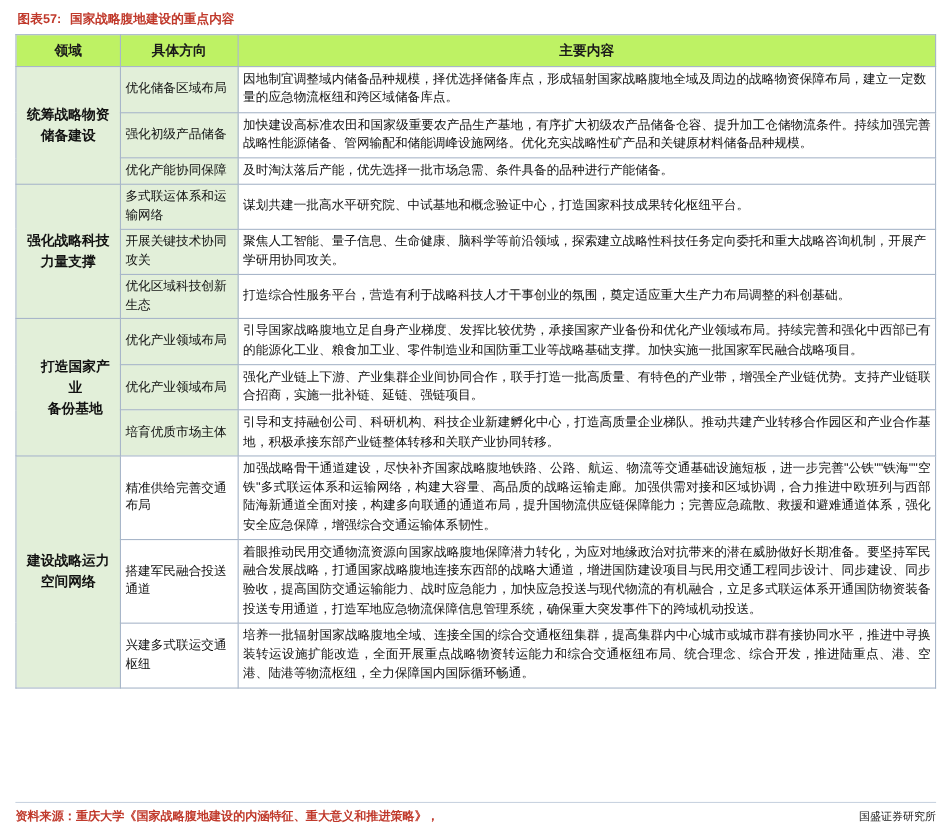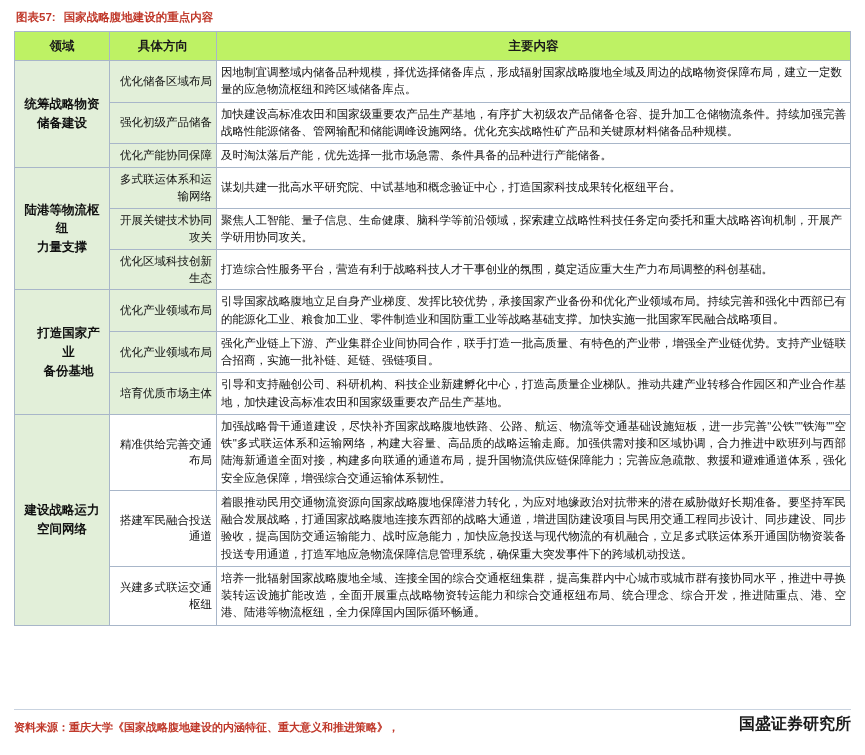--- a/index.html
+++ b/index.html
@@ -56,54 +56,54 @@
   td.col-domain{
     width:86px;
     text-align:center;
     font-weight:bold;
     font-size:12.5px;
     line-height:1.5;
     color:#111;
   }
   td.col-dir{
     width:98px;
-    text-align:right;
+    text-align:left;
     font-size:11.5px;
     line-height:1.45;
     color:#111;
   }
   td.col-content{
     font-size:11.5px;
     line-height:1.5;
     text-align:justify;
     text-justify:inter-ideograph;
     color:#111;
   }
   td.col-content.center{ text-align:left; }
 
   
   .shade-green{ background:#e2efd9; }
 
   
   .footer{
     position:absolute;
-    left:14px;right:14px;bottom:20px;
+    left:14px;right:14px;bottom:6px;
     display:flex;align-items:flex-end;justify-content:space-between;
     border-top:1px solid #c9d3e0;
     padding-top:4px;
   }
   .src{
     color:#c0392b;
     font-weight:bold;
     font-size:11px;
   }
   .brand{
     color:#1a1a1a;
-    font-size:16px;
-    font-weight:bold;
+    font-size:10px;
+    font-weight:normal;
     white-space:nowrap;
   }
 </style>
 </head>
 <body>
 
 <div class="page">
 
   <div class="title-row">
     <span class="title-tag">图表57:</span>
@@ -129,21 +129,21 @@
       <tr>
         <td class="col-dir shade-green">强化初级产品储备</td>
         <td class="col-content">加快建设高标准农田和国家级重要农产品生产基地，有序扩大初级农产品储备仓容、提升加工仓储物流条件。持续加强完善战略性能源储备、管网输配和储能调峰设施网络。优化充实战略性矿产品和关键原材料储备品种规模。</td>
       </tr>
       <tr>
         <td class="col-dir shade-green">优化产能协同保障</td>
         <td class="col-content center">及时淘汰落后产能，优先选择一批市场急需、条件具备的品种进行产能储备。</td>
       </tr>
 
       <tr>
-        <td class="col-domain shade-green" rowspan="3" style="white-space:pre-line;">陆港等物流枢纽
+        <td class="col-domain shade-green" rowspan="3" style="white-space:pre-line;">强化战略科技
 力量支撑</td>
         <td class="col-dir shade-green">多式联运体系和运输网络</td>
         <td class="col-content center">谋划共建一批高水平研究院、中试基地和概念验证中心，打造国家科技成果转化枢纽平台。</td>
       </tr>
       <tr>
         <td class="col-dir shade-green">开展关键技术协同攻关</td>
         <td class="col-content center">聚焦人工智能、量子信息、生命健康、脑科学等前沿领域，探索建立战略性科技任务定向委托和重大战略咨询机制，开展产学研用协同攻关。</td>
       </tr>
       <tr>
         <td class="col-dir shade-green">优化区域科技创新生态</td>
@@ -155,21 +155,21 @@
 备份基地</td>
         <td class="col-dir shade-green">优化产业领域布局</td>
         <td class="col-content">引导国家战略腹地立足自身产业梯度、发挥比较优势，承接国家产业备份和优化产业领域布局。持续完善和强化中西部已有的能源化工业、粮食加工业、零件制造业和国防重工业等战略基础支撑。加快实施一批国家军民融合战略项目。</td>
       </tr>
       <tr>
         <td class="col-dir shade-green">优化产业领域布局</td>
         <td class="col-content">强化产业链上下游、产业集群企业间协同合作，联手打造一批高质量、有特色的产业带，增强全产业链优势。支持产业链联合招商，实施一批补链、延链、强链项目。</td>
       </tr>
       <tr>
         <td class="col-dir shade-green">培育优质市场主体</td>
-        <td class="col-content">引导和支持融创公司、科研机构、科技企业新建孵化中心，打造高质量企业梯队。推动共建产业转移合作园区和产业合作基地，加快建设高标准农田和国家级重要农产品生产基地。</td>
+        <td class="col-content">引导和支持融创公司、科研机构、科技企业新建孵化中心，打造高质量企业梯队。推动共建产业转移合作园区和产业合作基地，积极承接东部产业链整体转移和关联产业协同转移。</td>
       </tr>
 
       <tr>
         <td class="col-domain shade-green" rowspan="3" style="white-space:pre-line;">建设战略运力
 空间网络</td>
         <td class="col-dir">精准供给完善交通布局</td>
         <td class="col-content">加强战略骨干通道建设，尽快补齐国家战略腹地铁路、公路、航运、物流等交通基础设施短板，进一步完善"公铁""铁海""空铁"多式联运体系和运输网络，构建大容量、高品质的战略运输走廊。加强供需对接和区域协调，合力推进中欧班列与西部陆海新通道全面对接，构建多向联通的通道布局，提升国物流供应链保障能力；完善应急疏散、救援和避难通道体系，强化安全应急保障，增强综合交通运输体系韧性。</td>
       </tr>
       <tr>
         <td class="col-dir">搭建军民融合投送通道</td>

